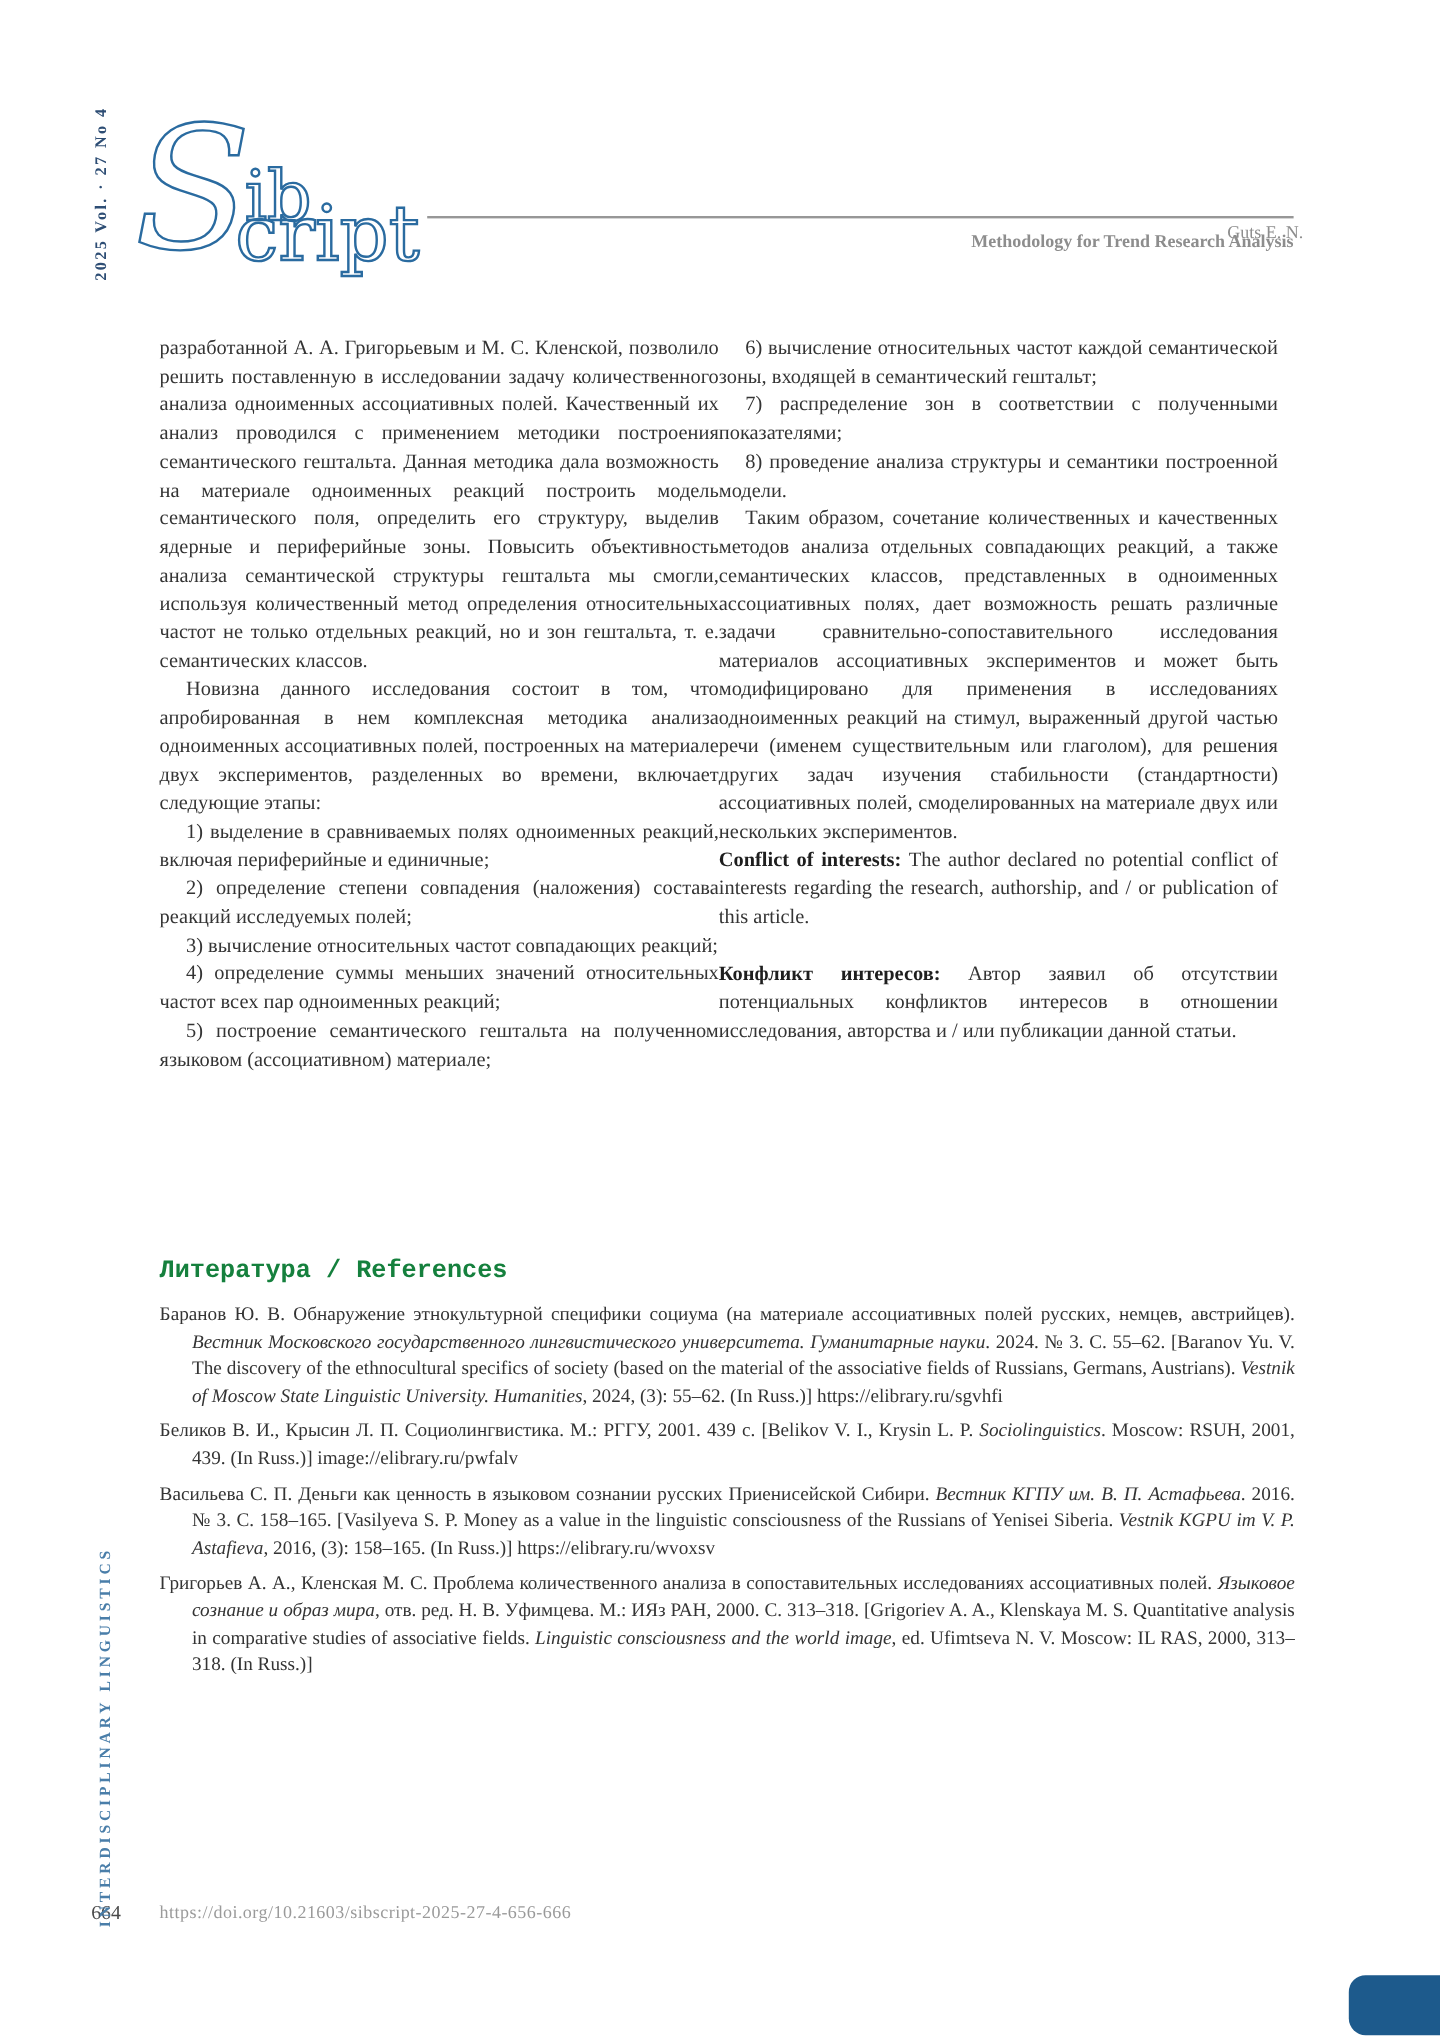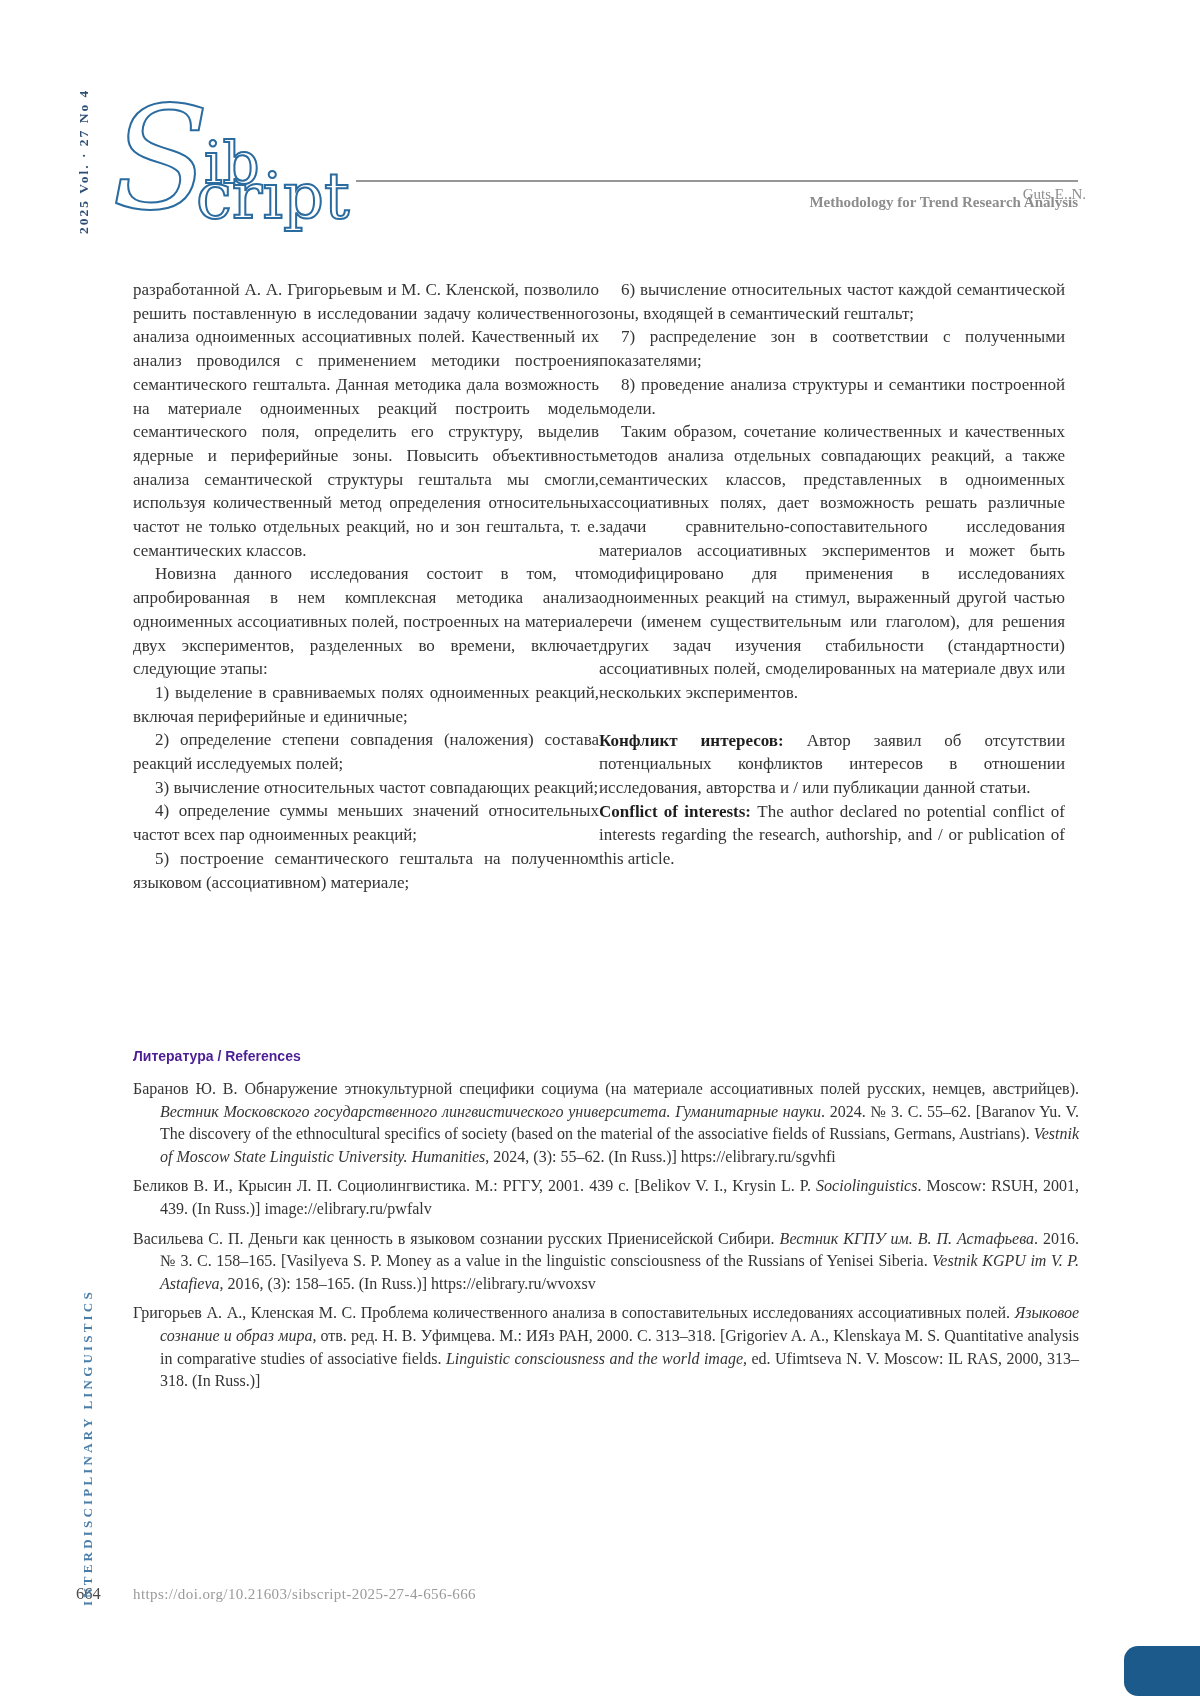--- a/index.html
+++ b/index.html
@@ -49,22 +49,22 @@
   .para {
     margin:0; font-size:17px; line-height:23.7px; text-align:justify;
     color:#343434; hyphens:auto;
   }
   .para.indent { text-indent:22px; }
   .para.gap-before { margin-top:24px; }
   .para b { color:#1e1e1e; }
   
   .refs { position:absolute; left:133px; top:1048px; width:946px; }
   .refs-heading {
-    margin:0 0 14px 0; font-size:14px; font-weight:bold; color:#4c1d95;
-    font-family:Liberation Sans, sans-serif;
+    margin:0 0 14px 0; font-size:21px; font-weight:bold; color:#15803d;
+    font-family:Liberation Mono, monospace;
   }
   .ref-item {
     margin:0 0 7px 0; font-size:16px; line-height:22.6px; text-align:justify;
     padding-left:27px; text-indent:-27px; color:#343434;
   }
   .ref-item .lnk { color:#343434; text-decoration:none; }
   
   .page-number {
     position:absolute; left:76px; top:1584px; font-size:16.5px; color:#4a4a4a;
   }
@@ -103,22 +103,22 @@
         <p class="para indent"><span>2) определение степени совпадения (наложения) состава реакций исследуемых полей;</span></p>
         <p class="para indent"><span>3) вычисление относительных частот совпадающих реакций;</span></p>
         <p class="para indent"><span>4) определение суммы меньших значений относительных частот всех пар одноименных реакций;</span></p>
         <p class="para indent"><span>5) построение семантического гештальта на полученном языковом (ассоциативном) материале;</span></p>
       </div>
     <div class="col" id="col-right">
         <p class="para indent"><span>6) вычисление относительных частот каждой семантической зоны, входящей в семантический гештальт;</span></p>
         <p class="para indent"><span>7) распределение зон в соответствии с полученными показателями;</span></p>
         <p class="para indent"><span>8) проведение анализа структуры и семантики построенной модели.</span></p>
         <p class="para indent"><span>Таким образом, сочетание количественных и качественных методов анализа отдельных совпадающих реакций, а также семантических классов, представленных в одноименных ассоциативных полях, дает возможность решать различные задачи сравнительно-сопоставительного исследования материалов ассоциативных экспериментов и может быть модифицировано для применения в исследованиях одноименных реакций на стимул, выраженный другой частью речи (именем существительным или глаголом), для решения других задач изучения стабильности (стандартности) ассоциативных полей, смоделированных на материале двух или нескольких экспериментов.</span></p>
+        <p class="para"><b>Conflict of interests: </b><span>The author declared no potential conflict of interests regarding the research, authorship, and / or publication of this article.</span></p>
         <p class="para gap-before"><b>Конфликт интересов: </b><span>Автор заявил об отсутствии потенциальных конфликтов интересов в отношении исследования, авторства и / или публикации данной статьи.</span></p>
-        <p class="para"><b>Conflict of interests: </b><span>The author declared no potential conflict of interests regarding the research, authorship, and / or publication of this article.</span></p>
       </div>
   </div>
 
   <div class="refs">
     <h2 class="refs-heading">Литература / References</h2>
     <div id="refs-list">
         <p class="ref-item"><span>Баранов Ю. В. Обнаружение этнокультурной специфики социума (на материале ассоциативных полей русских, немцев, австрийцев). </span><i>Вестник Московского государственного лингвистического университета. Гуманитарные науки</i><span>. 2024. № 3. С. 55–62. [Baranov Yu. V. The discovery of the ethnocultural specifics of society (based on the material of the associative fields of Russians, Germans, Austrians). </span><i>Vestnik of Moscow State Linguistic University. Humanities</i><span>, 2024, (3): 55–62. (In Russ.)] </span><span class="lnk">https://elibrary.ru/sgvhfi</span></p>
         <p class="ref-item"><span>Беликов В. И., Крысин Л. П. Социолингвистика. М.: РГГУ, 2001. 439 с. [Belikov V. I., Krysin L. P. </span><i>Sociolinguistics</i><span>. Moscow: RSUH, 2001, 439. (In Russ.)] </span><span class="lnk">image://elibrary.ru/pwfalv</span></p>
         <p class="ref-item"><span>Васильева С. П. Деньги как ценность в языковом сознании русских Приенисейской Сибири. </span><i>Вестник КГПУ им. В. П. Астафьева</i><span>. 2016. № 3. С. 158–165. [Vasilyeva S. P. Money as a value in the linguistic consciousness of the Russians of Yenisei Siberia. </span><i>Vestnik KGPU im V. P. Astafieva</i><span>, 2016, (3): 158–165. (In Russ.)] </span><span class="lnk">https://elibrary.ru/wvoxsv</span></p>
         <p class="ref-item"><span>Григорьев А. А., Кленская М. С. Проблема количественного анализа в сопоставительных исследованиях ассоциативных полей. </span><i>Языковое сознание и образ мира</i><span>, отв. ред. Н. В. Уфимцева. М.: ИЯз РАН, 2000. С. 313–318. [Grigoriev A. A., Klenskaya M. S. Quantitative analysis in comparative studies of associative fields. </span><i>Linguistic consciousness and the world image</i><span>, ed. Ufimtseva N. V. Moscow: IL RAS, 2000, 313–318. (In Russ.)]</span></p>

